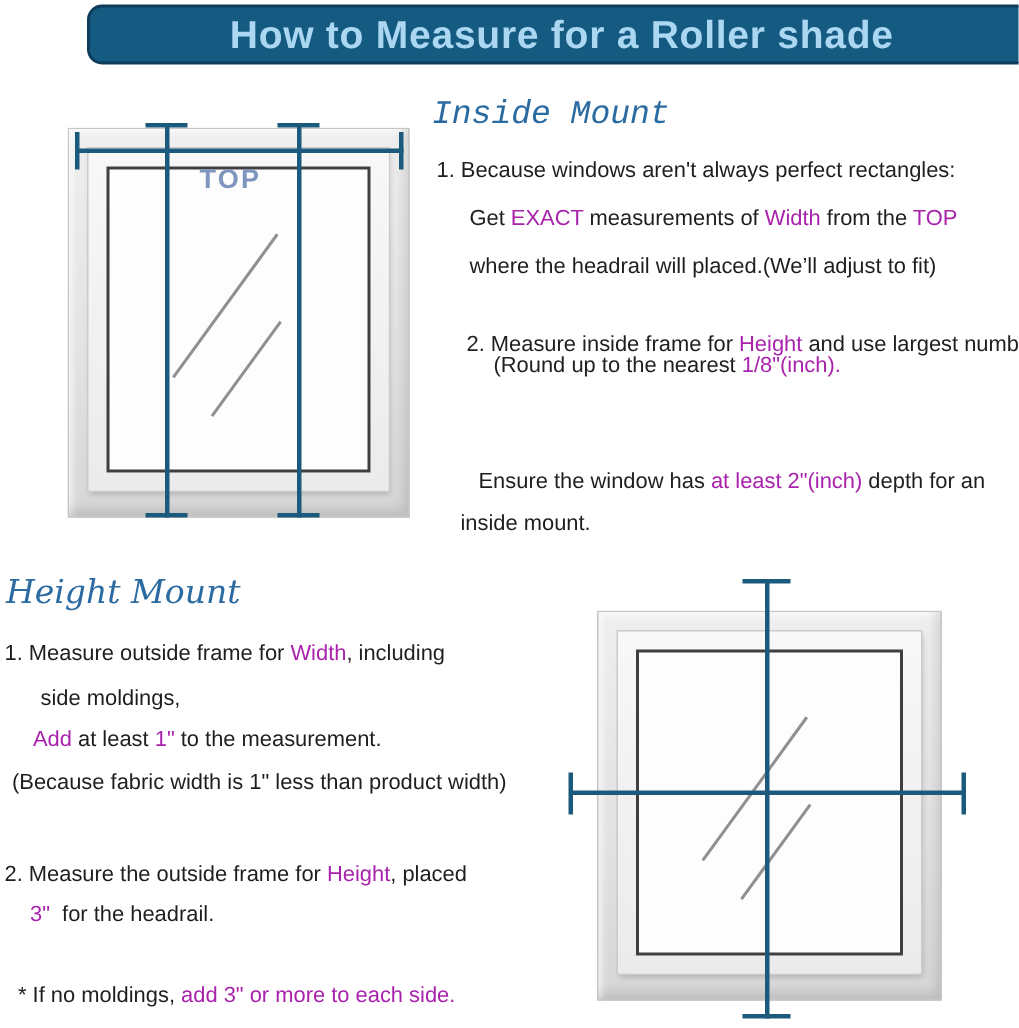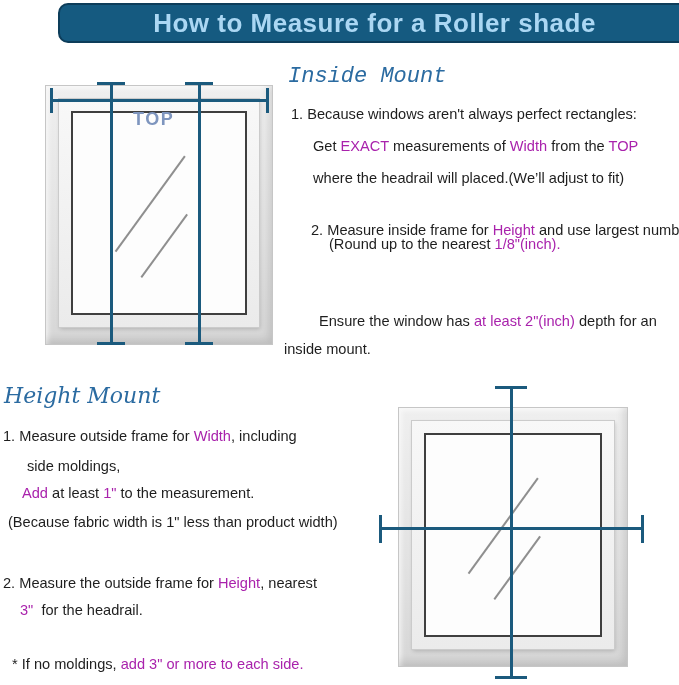--- a/index.html
+++ b/index.html
@@ -22,21 +22,21 @@
   .mount-h{position:absolute;font-family:"DejaVu Serif",serif;font-style:italic;
     font-size:22px;color:var(--heading_blue);white-space:pre;}
   .h-inside{left:288px;top:64px;font-family:Liberation Mono, monospace;}
   .h-outside{left:4px;top:383px;}
 
   
   .tl{position:absolute;white-space:pre;font-size:14.6px;color:var(--body_text);}
   .tl span.m{color:var(--magenta);}
   .il1{left:291px;top:106px;} .il2{left:313px;top:138px;} .il3{left:313px;top:170px;}
   .il4{left:291px;top:222px;margin-left:20px;} .il5{left:309px;top:236px;margin-left:20px;}
-  .il6{left:291px;top:313px;margin-left:28px;} .il7{left:284px;top:341px;}
+  .il6{left:291px;top:313px;margin-left:28px;} .il7{left:307px;top:341px;}
   .ol1{left:3px;top:428px;}  .ol2{left:27px;top:458px;} .ol3{left:22px;top:485px;}
   .ol4{left:8px;top:514px;}  .ol5{left:3px;top:575px;}  .ol6{left:20px;top:602px;}
   .ol7{left:12px;top:656px;}
 
   
   .window{position:absolute;background:linear-gradient(180deg,#efefef 0%,#e2e2e2 60%,#d6d6d6 100%);
     box-shadow:inset 0 0 0 1px #c6c6c6, inset -4px -5px 8px rgba(0,0,0,.12), inset 3px 3px 5px rgba(255,255,255,.8);}
   .win-inside{left:45px;top:85px;width:228px;height:260px;}
   .win-outside{left:398px;top:407px;width:230px;height:260px;}
   .win-mid{position:absolute;left:14px;top:14px;right:14px;bottom:18px;
@@ -102,21 +102,21 @@
 <div class="tl il4"><span>2. Measure inside frame for </span><span class="m">Height</span><span> and use largest number</span></div>
 <div class="tl il5"><span>(Round up to the nearest </span><span class="m">1/8"(inch).</span></div>
 <div class="tl il6"><span>Ensure the window has </span><span class="m">at least 2"(inch)</span><span> depth for an</span></div>
 <div class="tl il7"><span>inside mount.</span></div>
 
 <div class="mount-h h-outside">Height Mount</div>
 <div class="tl ol1"><span>1. Measure outside frame for </span><span class="m">Width</span><span>, including</span></div>
 <div class="tl ol2"><span>side moldings,</span></div>
 <div class="tl ol3"><span class="m">Add</span><span> at least </span><span class="m">1"</span><span> to the measurement.</span></div>
 <div class="tl ol4"><span>(Because fabric width is 1" less than product width)</span></div>
-<div class="tl ol5"><span>2. Measure the outside frame for </span><span class="m">Height</span><span>, nearest</span></div>
+<div class="tl ol5"><span>2. Measure the outside frame for </span><span class="m">Height</span><span>, placed</span></div>
 <div class="tl ol6"><span class="m">3"</span><span>  for the headrail.</span></div>
 <div class="tl ol7"><span>* If no moldings, </span><span class="m">add 3" or more to each side.</span></div>
 
 <div class="window win-outside">
   <div class="win-mid">
     <div class="win-glass">
       <div class="refl r1"></div>
       <div class="refl r2"></div>
     </div>
   </div>

